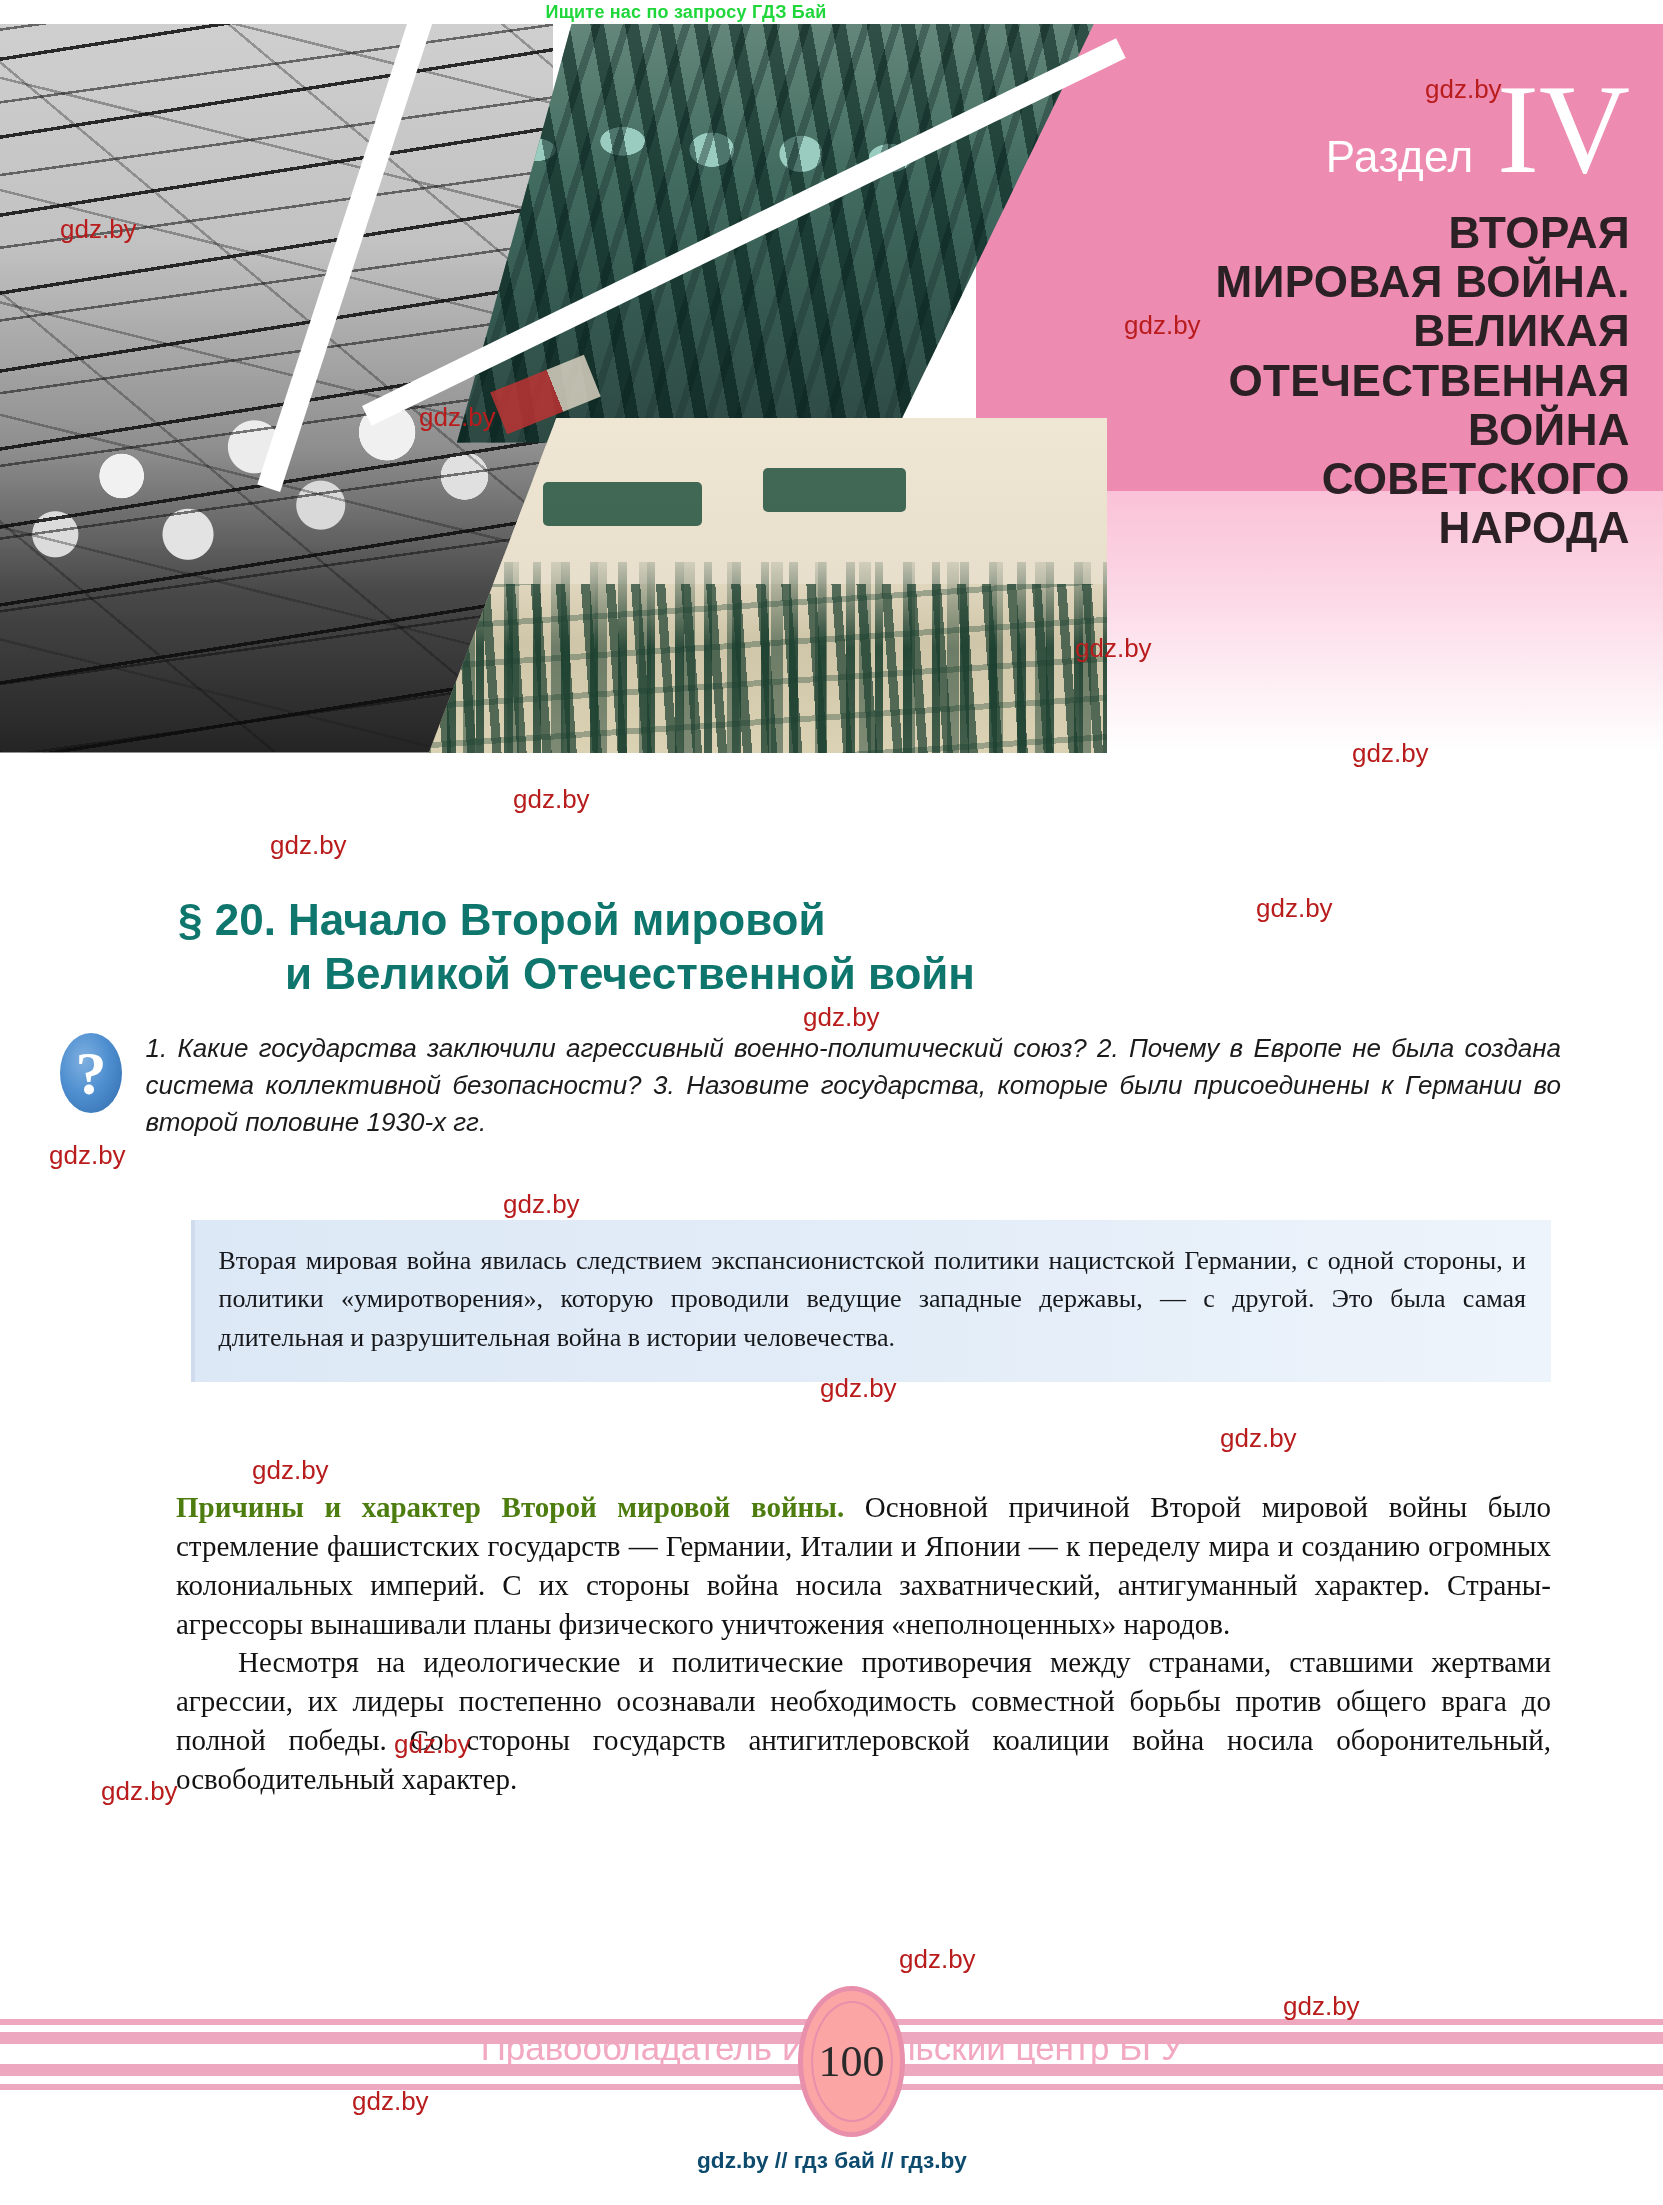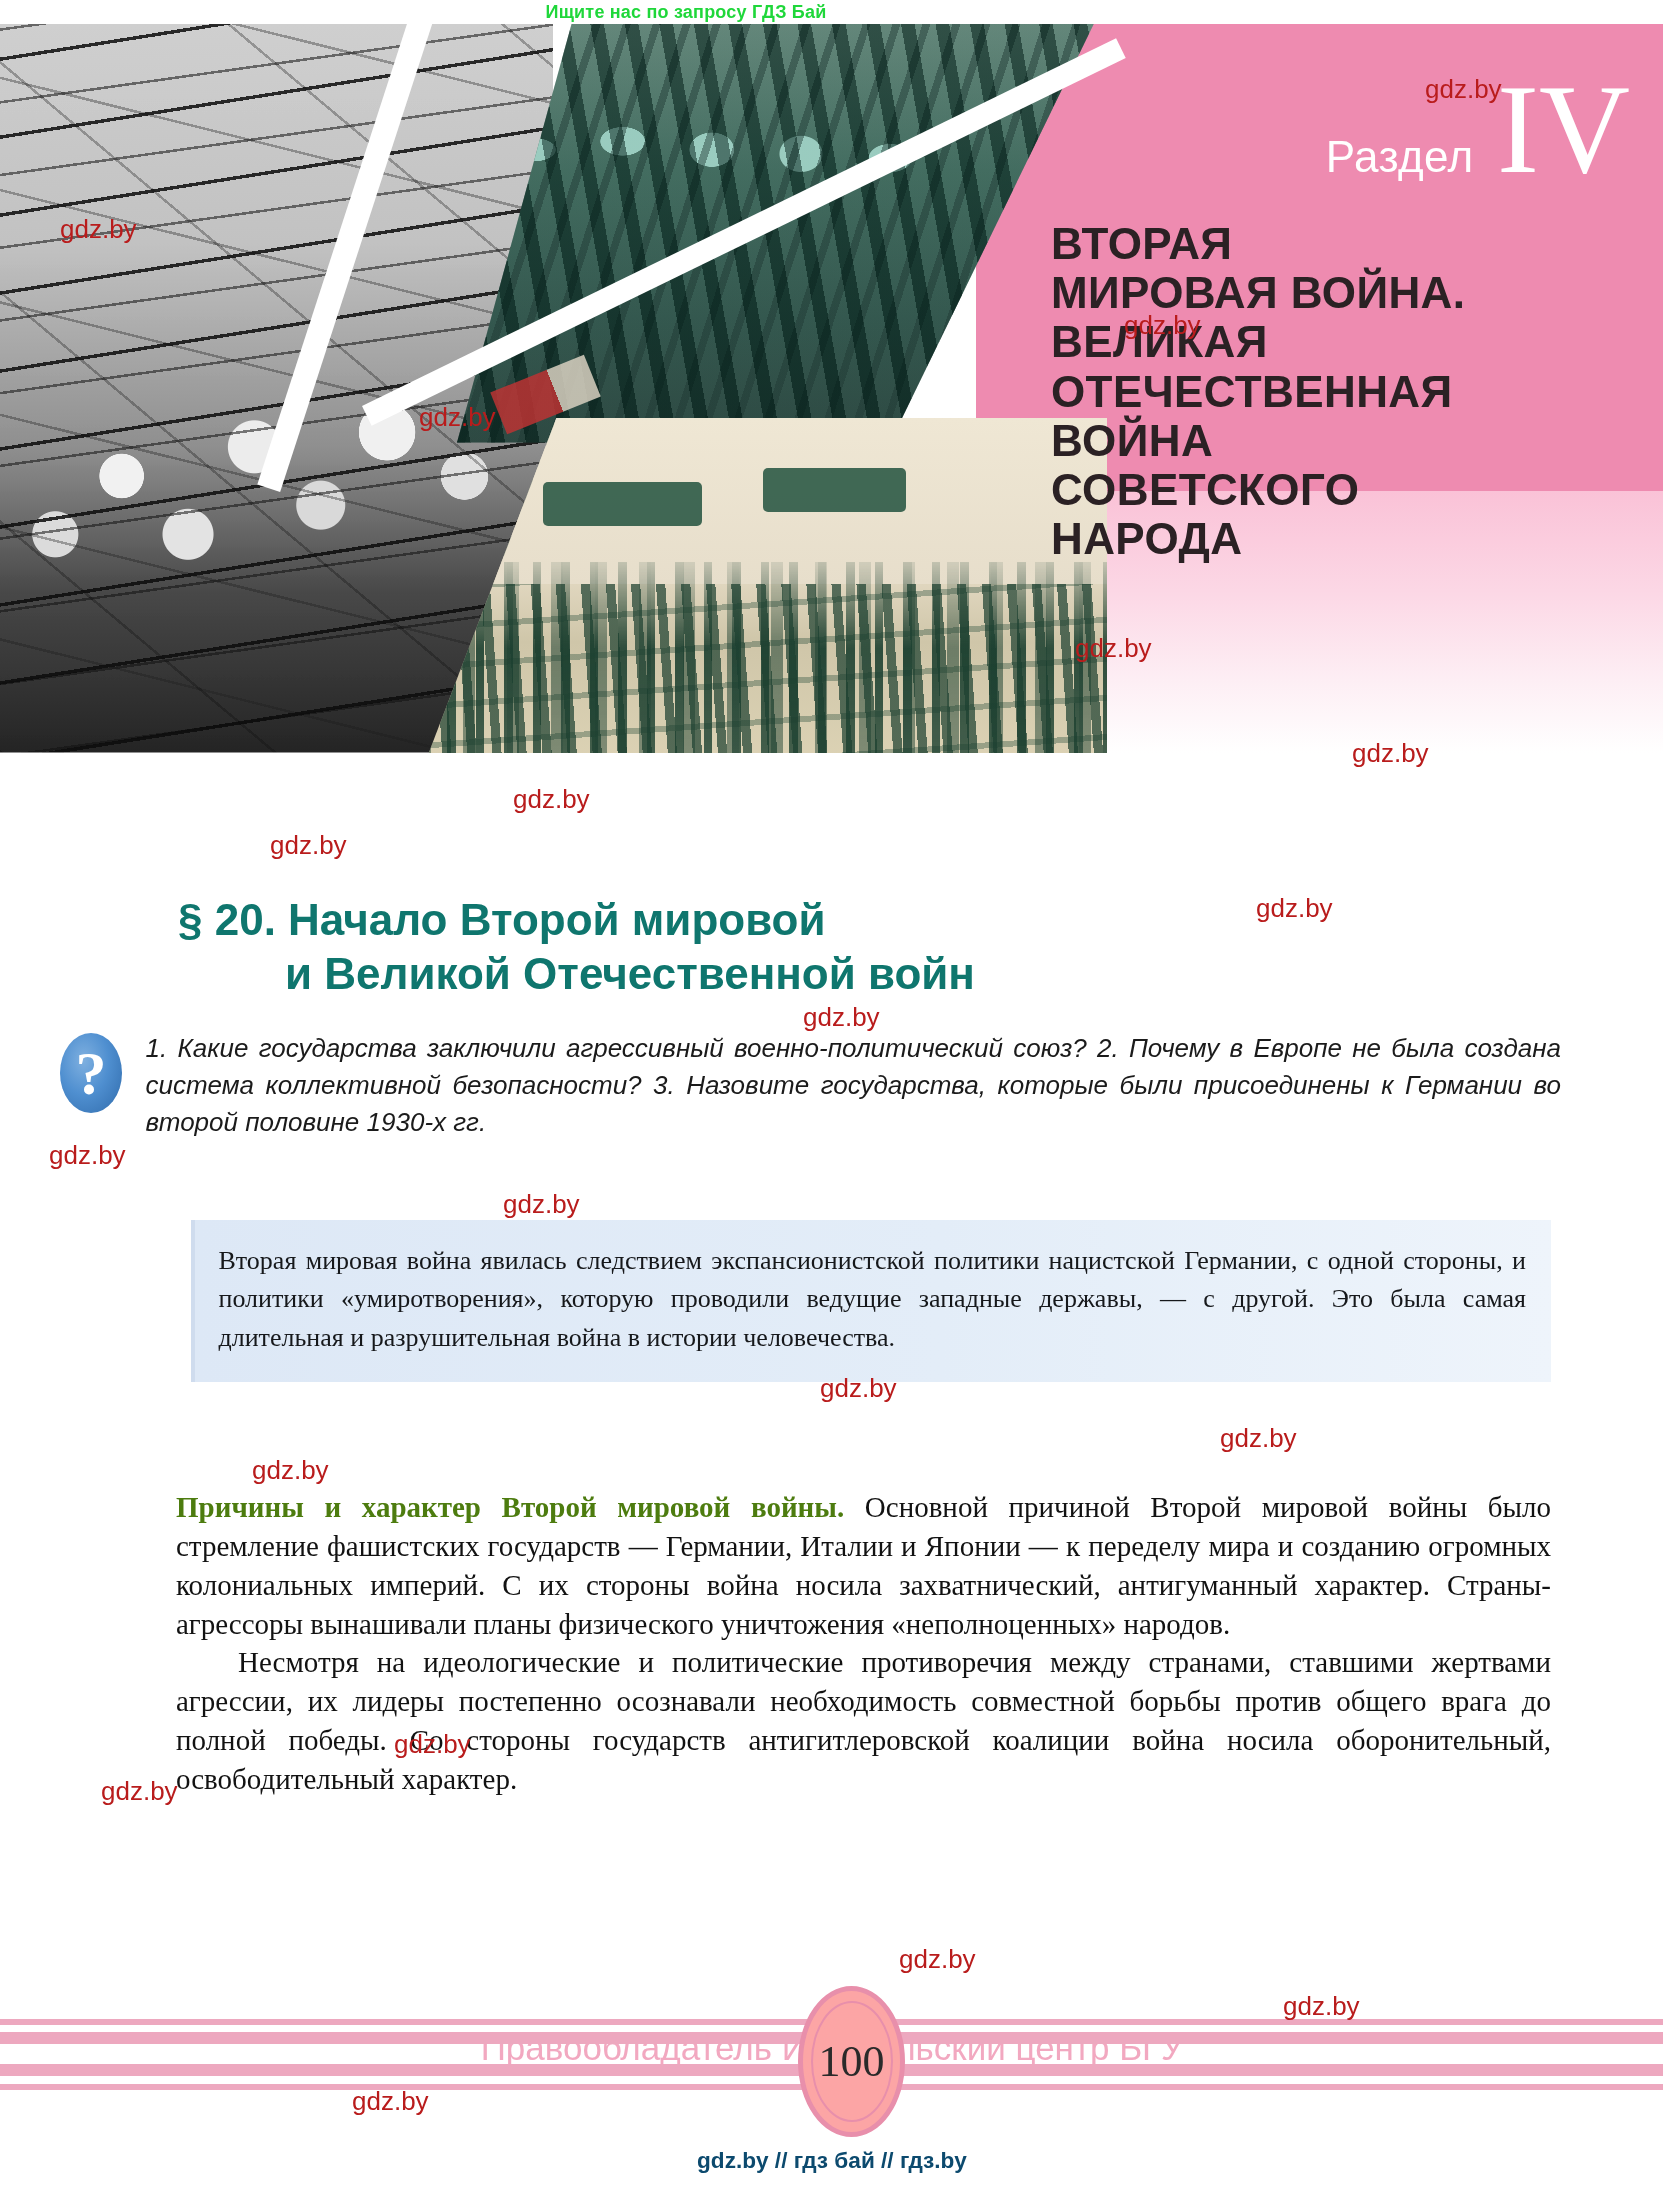--- a/index.html
+++ b/index.html
@@ -118,22 +118,22 @@
   }
   .razdel-word{
     font-size:44px;font-weight:normal;letter-spacing:0.4px;
     font-family:"Liberation Sans",sans-serif;
   }
   .razdel-num{
     font-family:"Liberation Serif", serif;font-size:126px;line-height:.88;
     font-weight:normal;
   }
   .hero-sub{
-    margin-top:33px;color:#2b2124;font-weight:bold;
-    font-size:44px;line-height:1.12;letter-spacing:0.4px;text-align:left;
+    margin-top:22px;color:#2b2124;font-weight:bold;
+    font-size:44px;line-height:1.12;letter-spacing:0.4px;text-align:right;
     font-family:"Liberation Sans",sans-serif;
   }
 
   
   .section-title{
     position:absolute;left:178px;top:864px;width:922px;
     color:#0f766e;font-weight:bold;font-size:44px;line-height:1.22;
   }
   .section-title .l2{display:block;padding-left:107px;}
 

